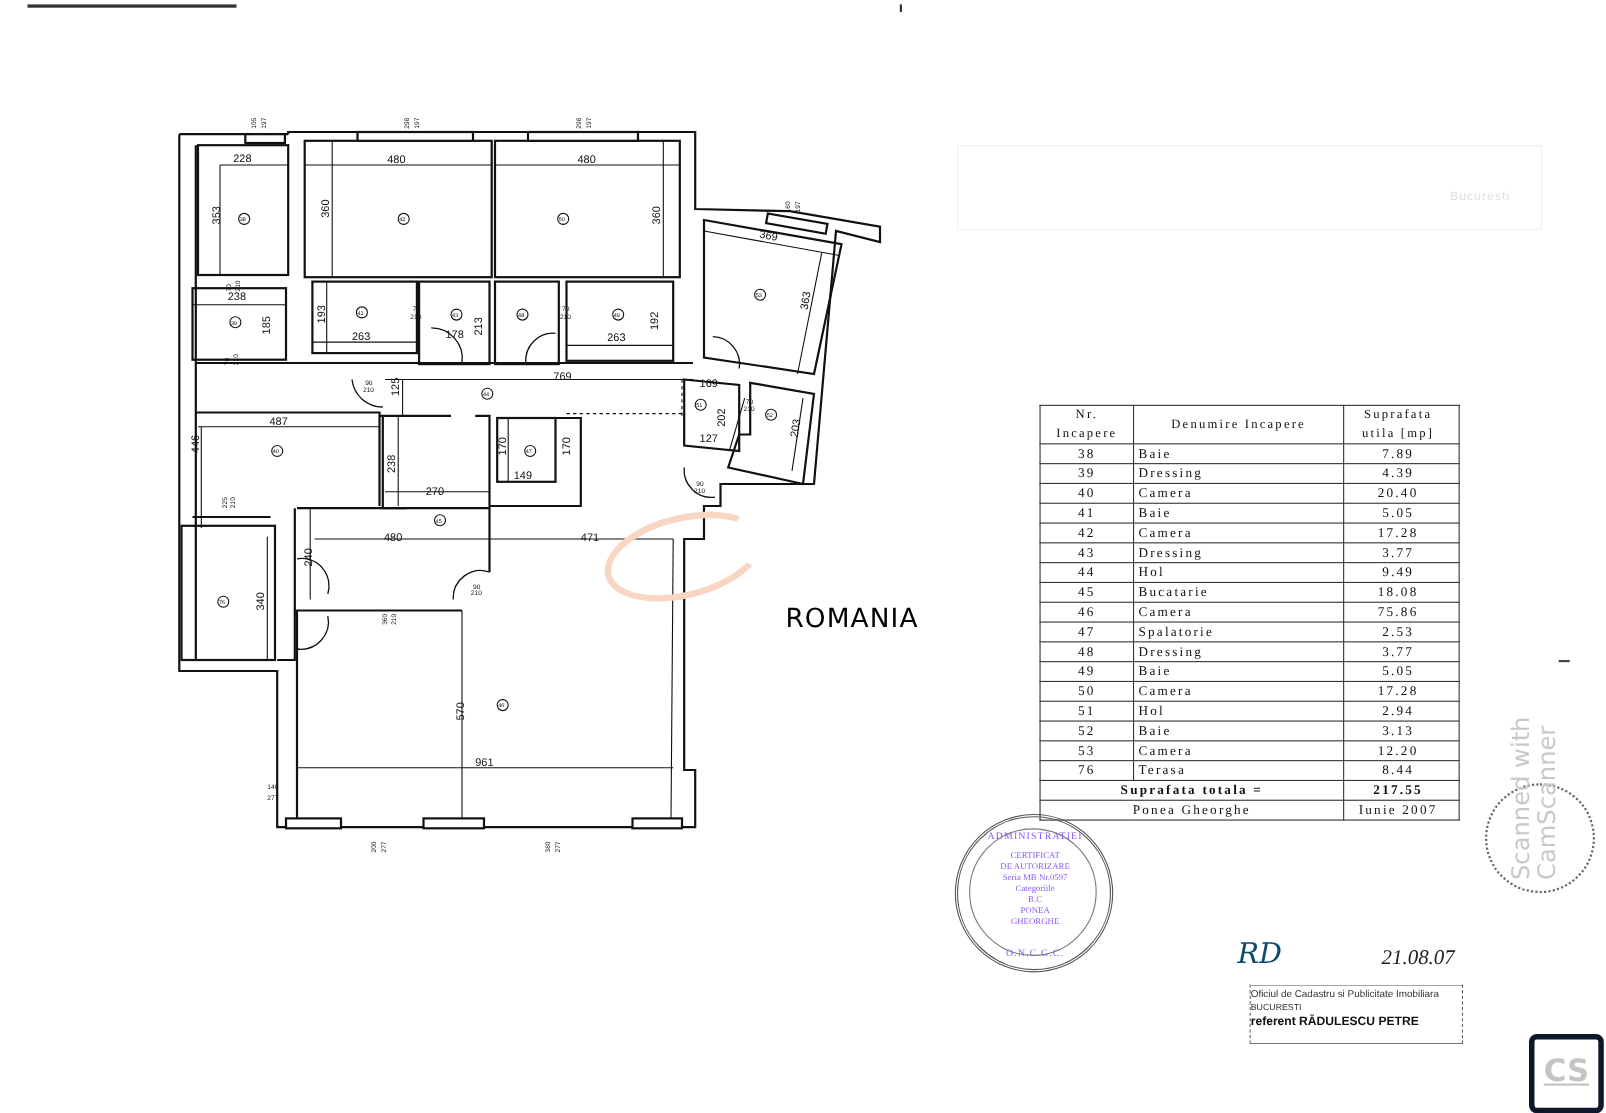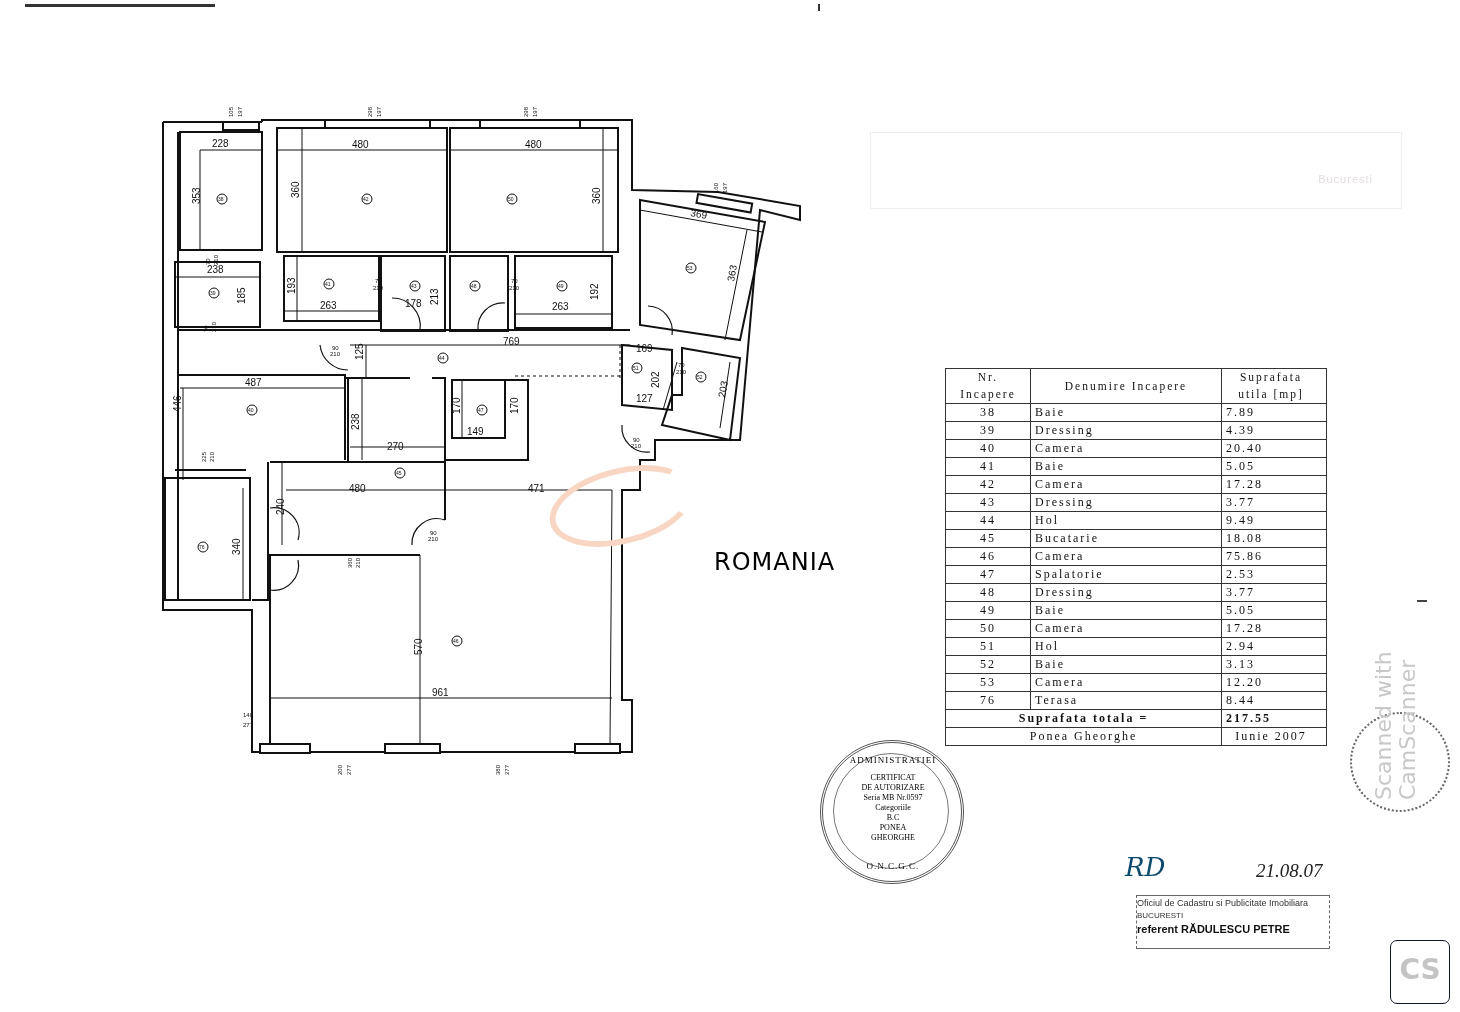--- a/index.html
+++ b/index.html
@@ -13,37 +13,37 @@
   .watermark { position:absolute; left:714px; top:548px; font-size:24px; color:#000000; letter-spacing:1px; font-family:"DejaVu Sans", sans-serif; }
   .wm-ellipse { position:absolute; left:548px; top:468px; width:135px; height:64px; border:6px solid #f9d6c3; border-radius:50%; transform:rotate(-14deg); border-right-color:transparent; }
   .faded { position:absolute; left:870px; top:132px; width:530px; height:75px; border:1px solid #f3eeee; }
   .faded .city { position:absolute; right:28px; top:40px; font-size:11px; color:#e5dede; letter-spacing:1px; }
   .faded-title { position:absolute; left:925px; top:78px; width:470px; height:12px; color:#efe7e7; font-size:11px; letter-spacing:3px; }
   table.rooms { position:absolute; left:945px; top:368px; border-collapse:collapse; font-family:"Liberation Serif", serif; font-size:12px; letter-spacing:2px; }
   table.rooms td, table.rooms th { border:1px solid #333; height:17px; padding:0 4px; font-weight:normal; }
   table.rooms th { font-size:11.5px; line-height:17px; height:34px; }
   .c1 { width:76px; text-align:center; }
   .c2 { width:182px; text-align:left; }
-  .c3 { width:90px; text-align:left; padding-right:10px !important; }
+  .c3 { width:90px; text-align:center; padding-right:10px !important; }
   .bold { font-weight:bold !important; letter-spacing:2px; }
   .center { text-align:center !important; }
   .sig-row td { height:52px; }
-  .stamp { position:absolute; left:820px; top:740px; width:138px; height:138px; border:3px double #555; border-radius:50%; font-family:"Liberation Serif", serif; color:#000000; }
+  .stamp { position:absolute; left:868px; top:740px; width:138px; height:138px; border:3px double #555; border-radius:50%; font-family:"Liberation Serif", serif; color:#8b5cf6; }
   .stamp .ring { position:absolute; left:10px; top:10px; width:114px; height:114px; border:1px solid #777; border-radius:50%; }
   .stamp .inner { position:absolute; left:28px; top:30px; width:84px; text-align:center; font-size:8px; line-height:10px; }
   .stamp .top { position:absolute; left:22px; top:12px; width:96px; text-align:center; font-size:9px; letter-spacing:1px; }
   .stamp .bottom { position:absolute; left:30px; top:118px; width:80px; text-align:center; font-size:9px; letter-spacing:1px; }
   .sig1 { position:absolute; left:1125px; top:852px; font-family:"DejaVu Serif", serif; font-size:26px; font-style:italic; color:#0c4a6e; }
   .sig-date { position:absolute; left:1256px; top:860px; font-family:Liberation Serif, serif; font-size:19px; font-style:italic; color:#222; }
   .ocpi { position:absolute; left:1136px; top:895px; width:192px; height:52px; border-top:1px solid #666; border-bottom:1px solid #666; border-left:1px dashed #666; border-right:1px dashed #666; text-align:left; font-family:"Liberation Sans", sans-serif; }
   .ocpi .l1 { font-size:9px; color:#333; margin-top:2px; }
   .ocpi .l2 { font-size:8px; color:#333; margin-top:3px; }
   .ocpi .l3 { font-size:11px; font-weight:bold; margin-top:3px; color:#111; }
   .cs-text { position:absolute; left:1372px; top:800px; width:200px; transform:rotate(-90deg); transform-origin:left top; color:#c8c8c8; font-size:22px; line-height:24px; font-family:"DejaVu Sans", sans-serif; }
-  .cs-logo { position:absolute; left:1390px; top:940px; width:58px; height:62px; border:1px solid #0f172a; border-radius:7px; color:#c4c4c4; font-size:28px; font-weight:bold; text-align:center; line-height:58px; font-family:"DejaVu Sans", sans-serif; }
+  .cs-logo { position:absolute; left:1390px; top:940px; width:58px; height:62px; border:5px solid #0f172a; border-radius:7px; color:#c4c4c4; font-size:28px; font-weight:bold; text-align:center; line-height:58px; font-family:"DejaVu Sans", sans-serif;text-decoration:underline; }
   .stamp2 { position:absolute; left:1350px; top:712px; width:96px; height:96px; border:2px dotted #666; border-radius:50%; }
   .mark { position:absolute; left:1417px; top:600px; width:10px; height:2px; background:#444; }
   .tick { position:absolute; left:818px; top:4px; width:2px; height:7px; background:#333; }
 </style>
 </head>
 <body>
 
 <div class="topline"></div>
 <div class="tick"></div>
 

